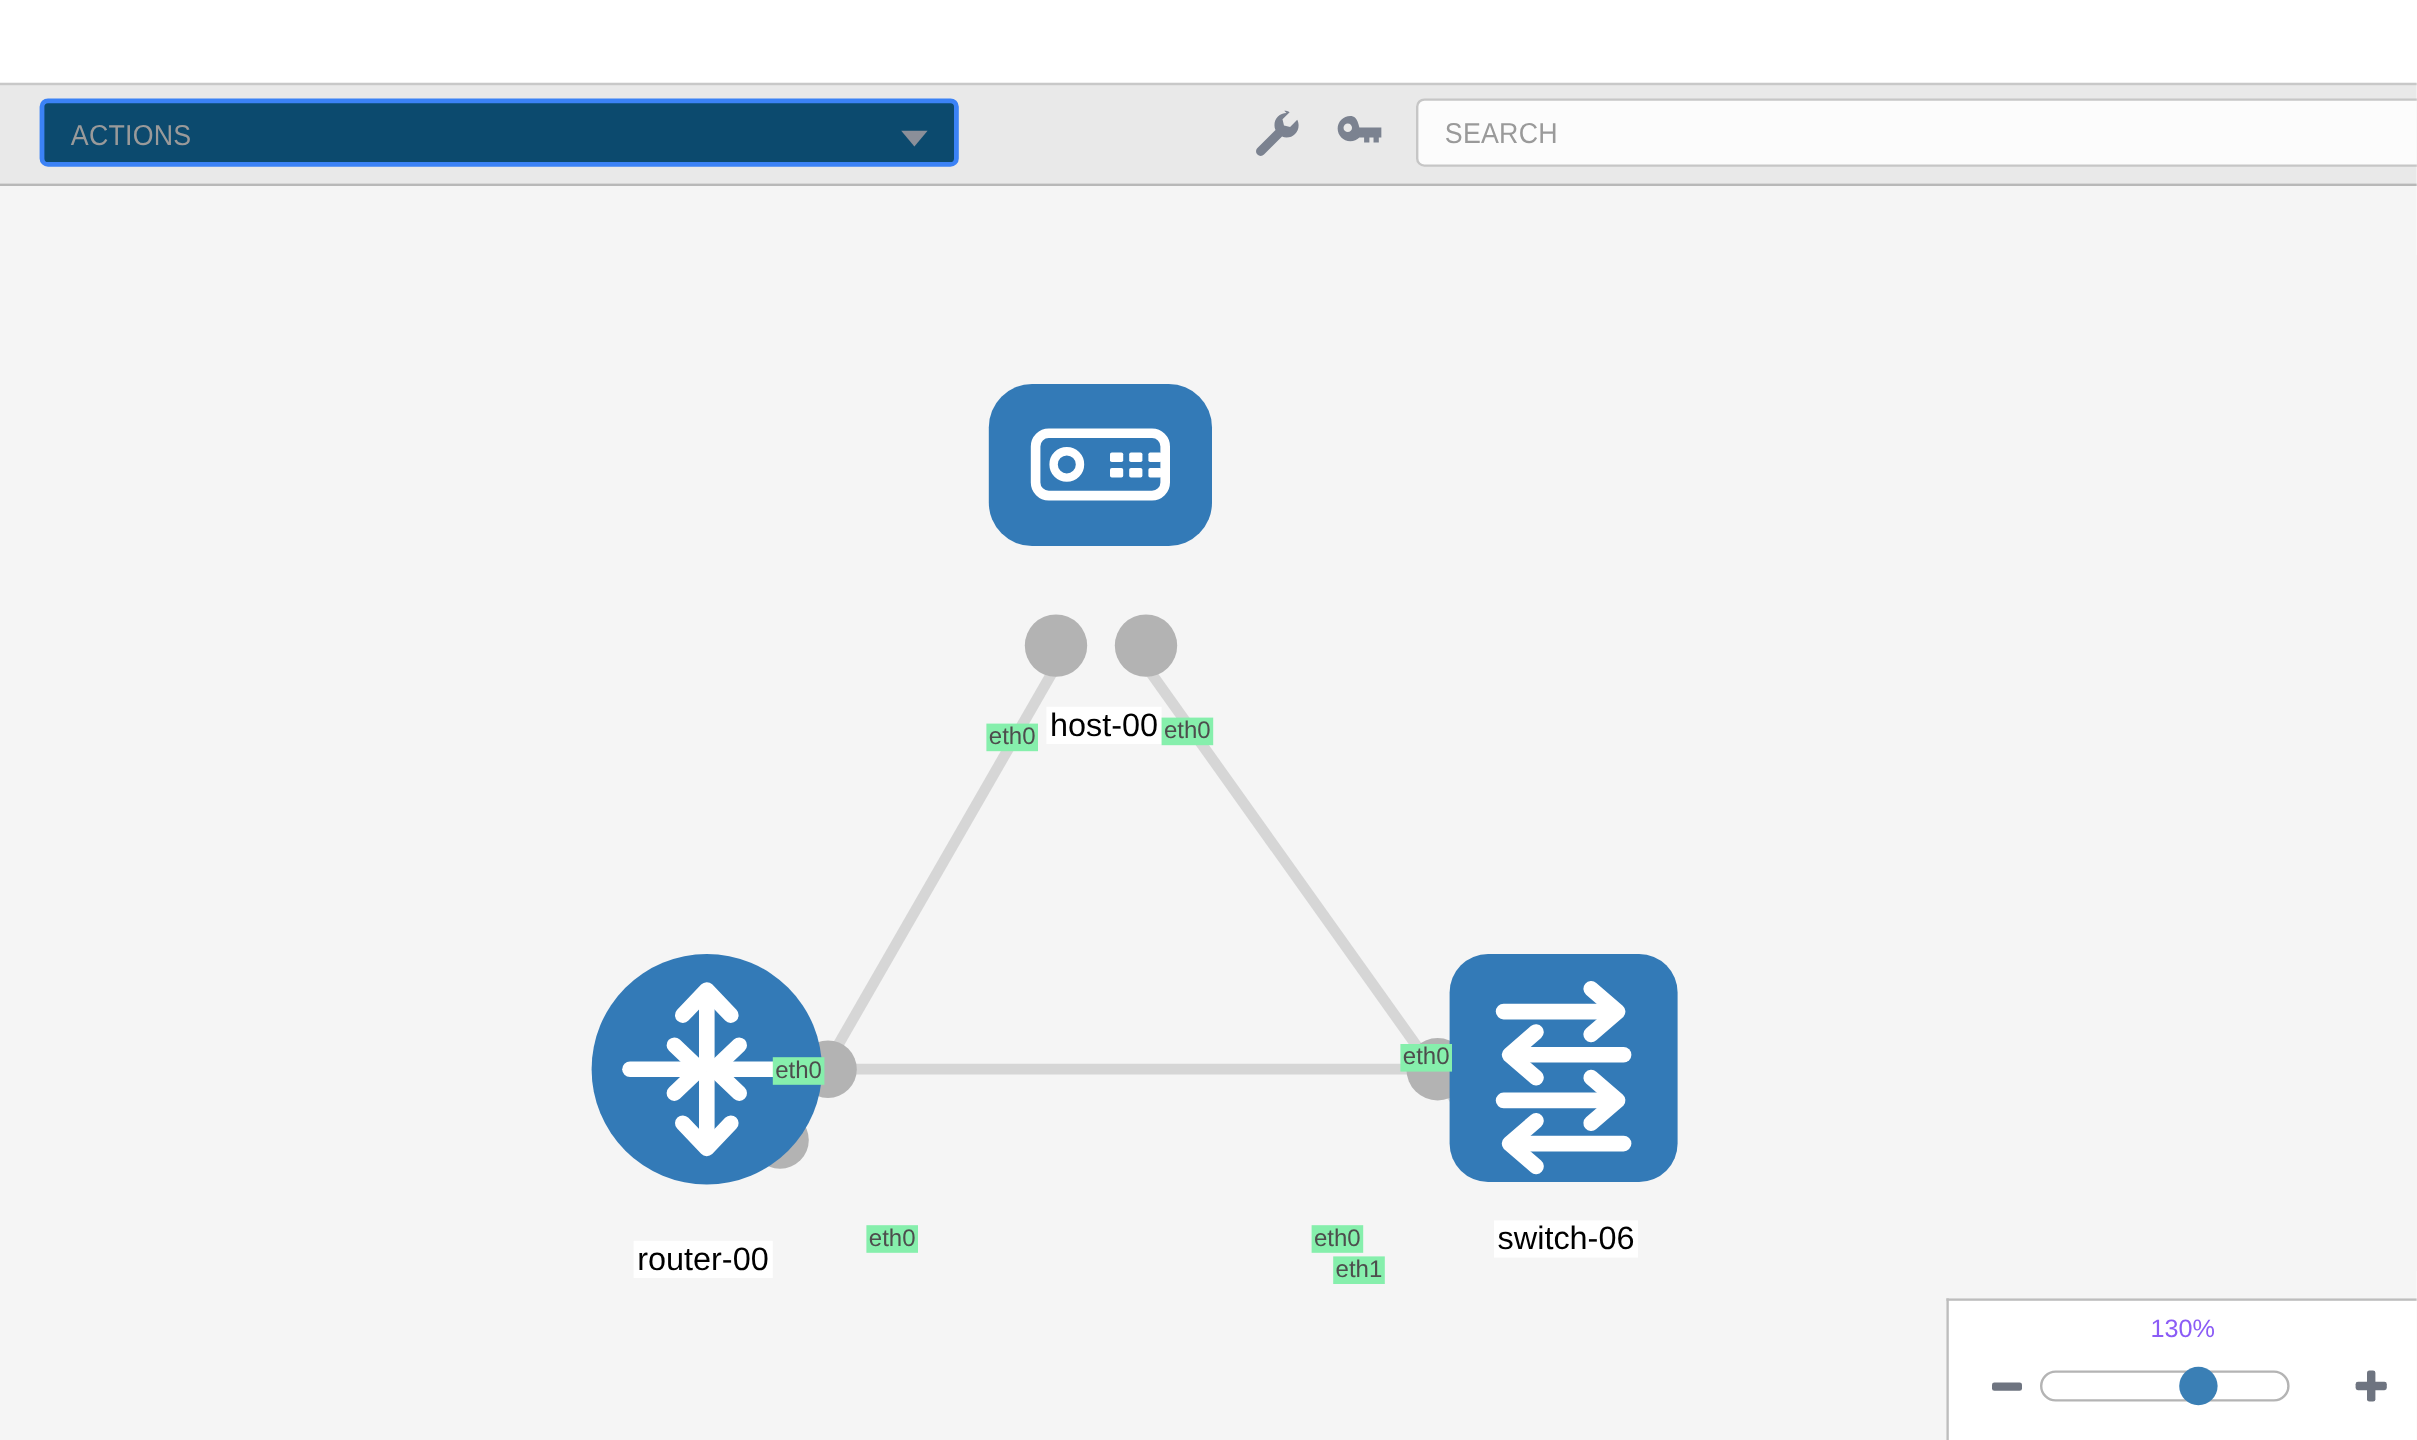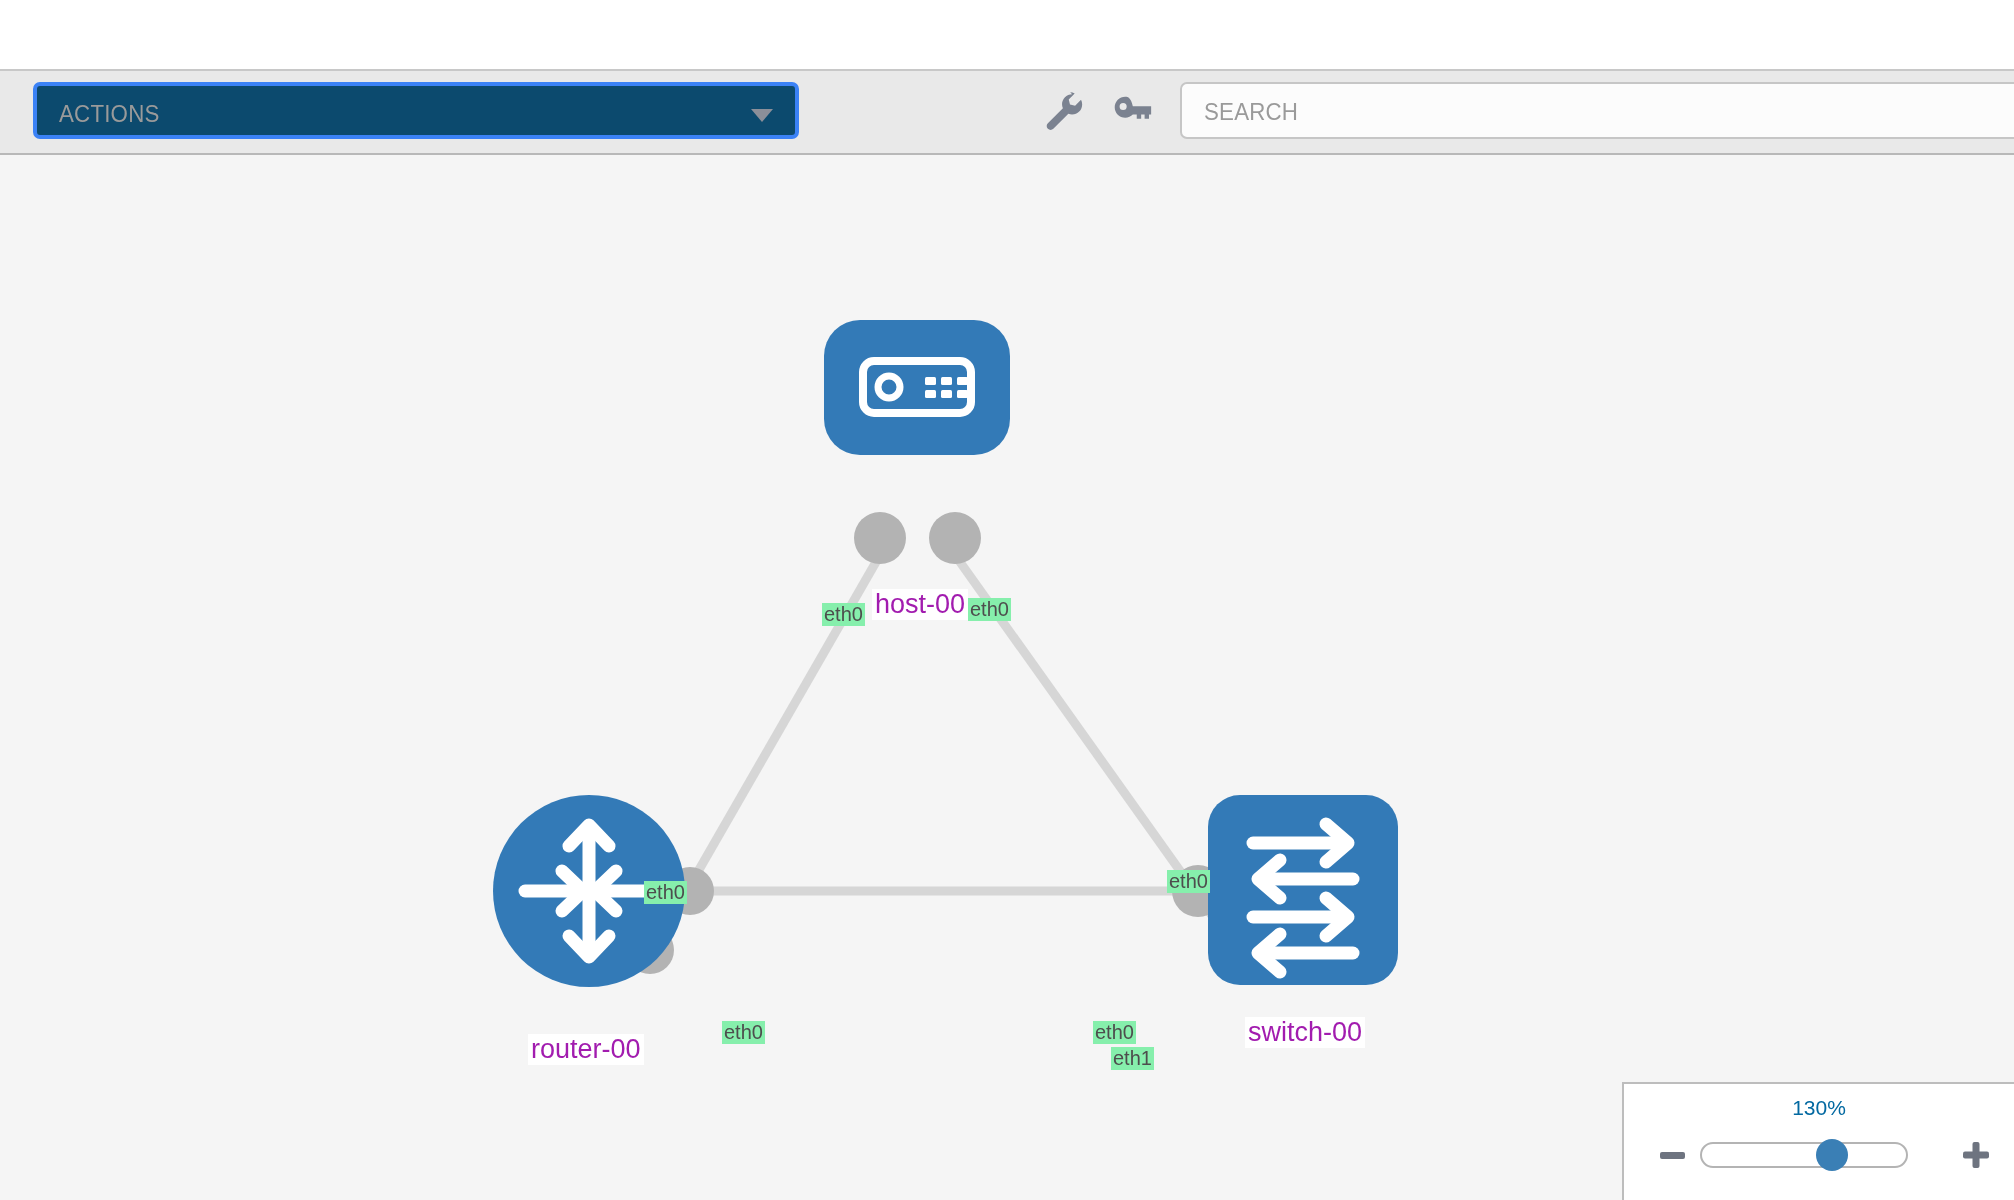--- a/index.html
+++ b/index.html
@@ -121,21 +121,21 @@
     overflow: hidden;
   }
   .canvas svg.graph {
     position: absolute; left: 0; top: 0;
     width: 2014px; height: 1045px;
   }
 
   .node-label {
     position: absolute;
     font-size: 27px;
-    color: #a21caf;
+    color: #000000;
     background: #ffffff;
     padding: 0 3px;
     white-space: nowrap;
     line-height: 1.15;
   }
   .iface-label {
     position: absolute;
     font-size: 20px;
     color: #4d4d4d;
     background: #86efac;
@@ -150,21 +150,21 @@
     width: 392px; height: 118px;
     background: #ffffff;
     border-top: 2px solid #bdbdbd;
     border-left: 2px solid #bdbdbd;
     box-sizing: border-box;
   }
   .zoom-value {
     position: absolute; left: 0; right: 0; top: 12px;
     text-align: center;
     font-size: 21px;
-    color: #0369a1;
+    color: #8b5cf6;
   }
   .zoom-minus {
     position: absolute; left: 36px; top: 68px;
     width: 25px; height: 7px;
     background: #6e7480;
     border-radius: 2px;
     cursor: pointer;
   }
   .zoom-plus {
     position: absolute; right: 24px; top: 57px;
@@ -290,21 +290,21 @@
           <line x1="1253" y1="762" x2="1345" y2="762"></line>
           <polyline points="1326,743 1348,762 1326,781"></polyline>
           <line x1="1353" y1="798" x2="1261" y2="798"></line>
           <polyline points="1280,779 1258,798 1280,817"></polyline>
         </g>
       </g>
     </svg>
 
     <div class="node-label" style="left:872px; top:434px;">host-00</div>
     <div class="node-label" style="left:528px; top:879px;">router-00</div>
-    <div class="node-label" style="left:1245px; top:862px;">switch-00</div>
+    <div class="node-label" style="left:1245px; top:862px;">switch-06</div>
 
     <div class="iface-label" style="left:822px; top:448px;">eth0</div>
     <div class="iface-label" style="left:968px; top:443px;">eth0</div>
     <div class="iface-label" style="left:644px; top:726px;">eth0</div>
     <div class="iface-label" style="left:1167px; top:715px;">eth0</div>
     <div class="iface-label" style="left:722px; top:866px;">eth0</div>
     <div class="iface-label" style="left:1093px; top:866px;">eth0</div>
     <div class="iface-label" style="left:1111px; top:892px;">eth1</div>
 
   </div>

